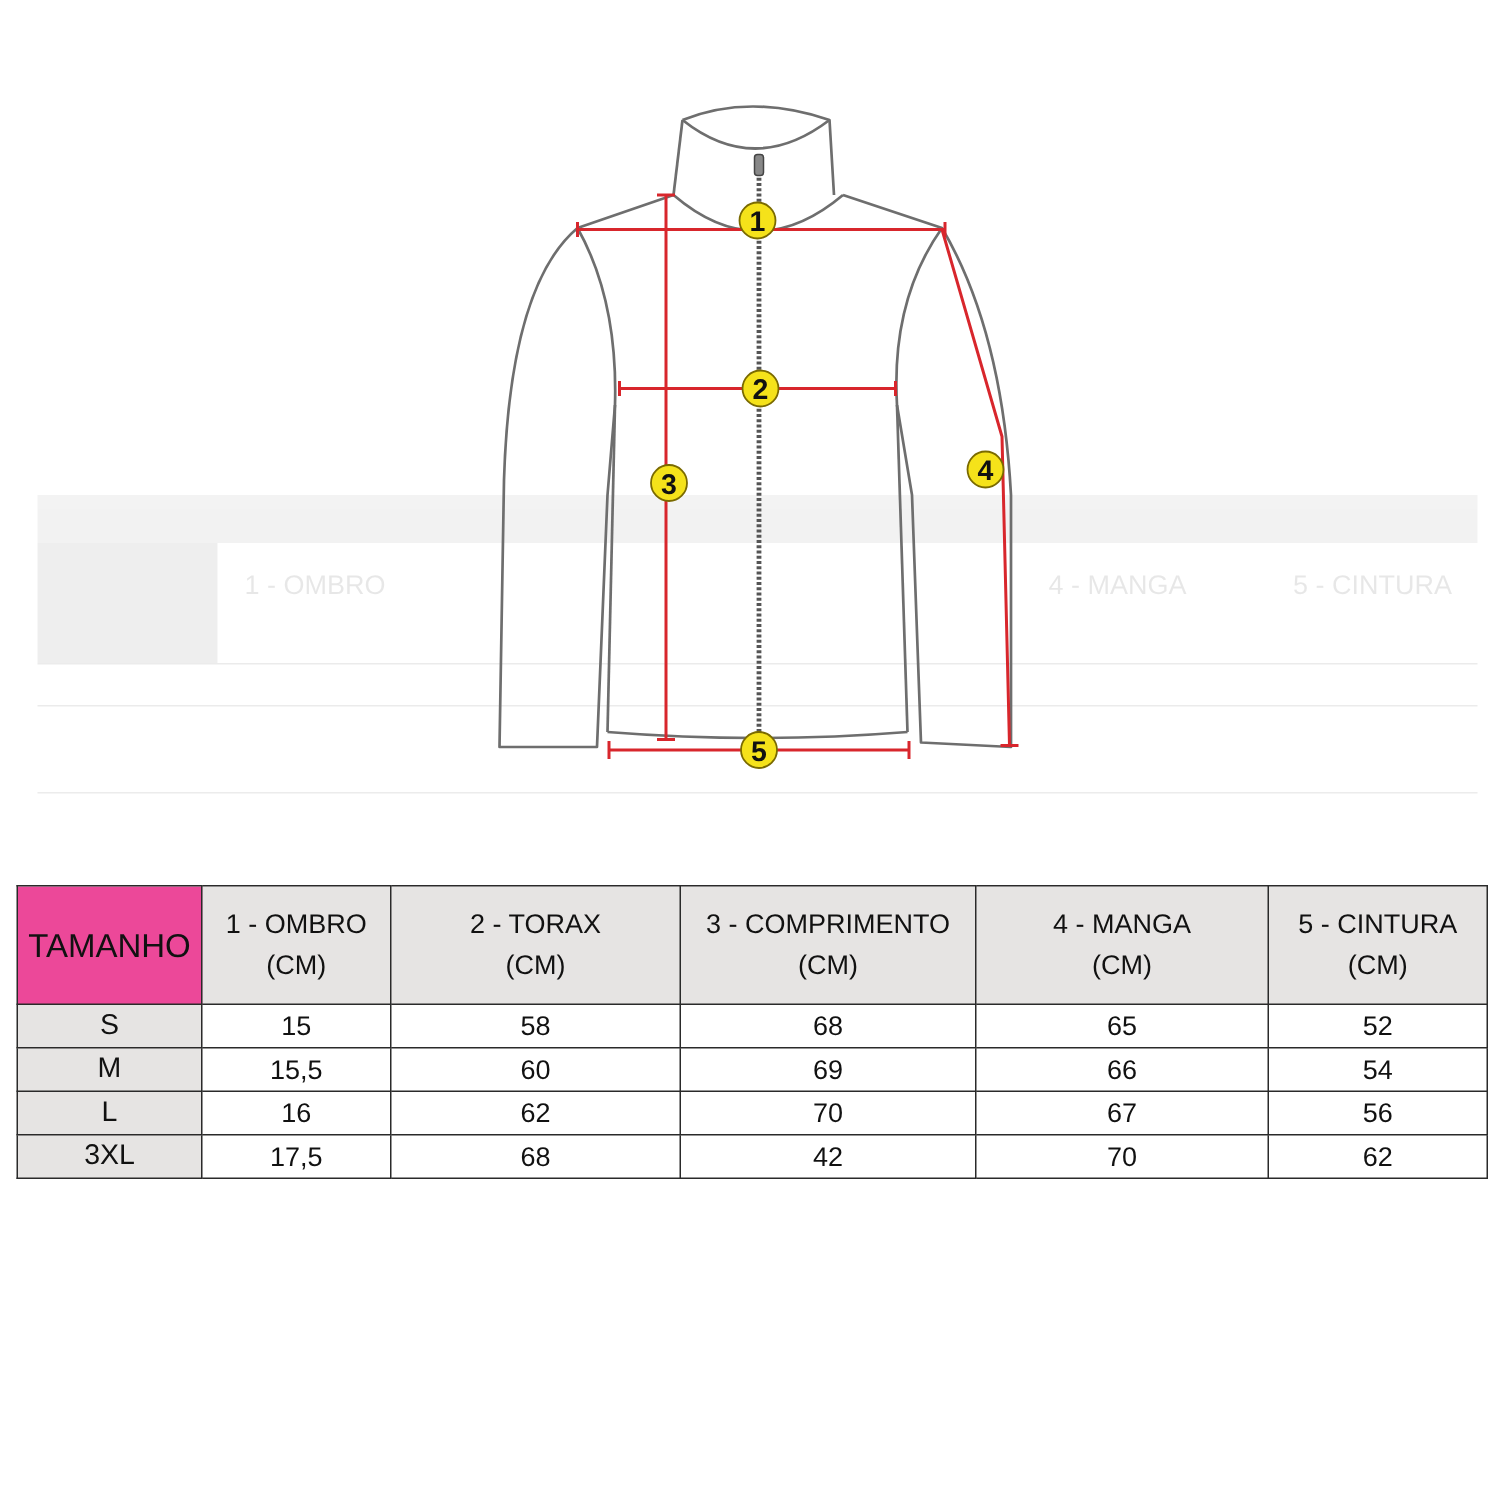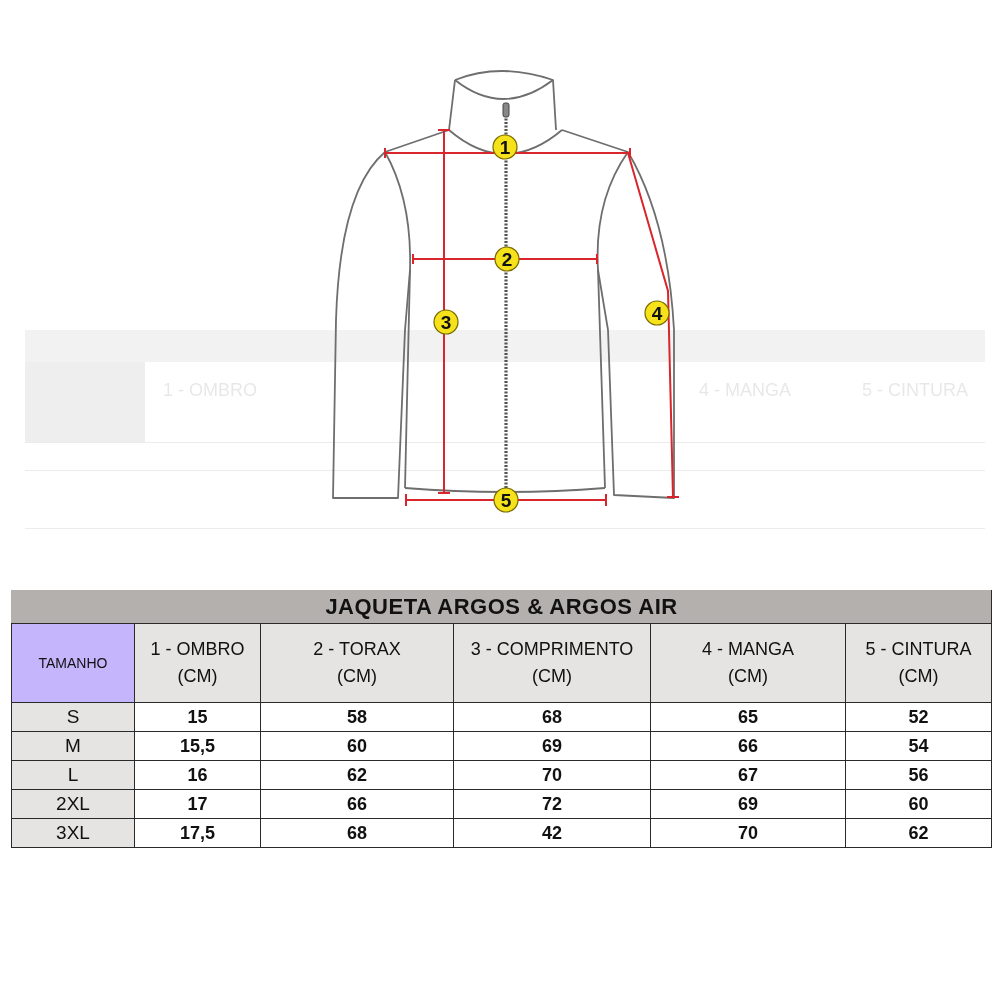--- a/index.html
+++ b/index.html
@@ -7,25 +7,25 @@
   .ghost { position:absolute; left:25px; top:330px; width:960px; height:250px; opacity:0.10; pointer-events:none; }
   .ghost .g-title { position:absolute; left:0; top:0; width:100%; height:32px; background:#888; }
   .ghost .g-head { position:absolute; left:0; top:32px; width:120px; height:80px; background:#666; }
   .ghost .g-line { position:absolute; left:0; width:100%; height:1px; background:#444; }
   .ghost .g-txt { position:absolute; font-size:18px; color:#222; text-align:center; }
   svg.jacket { position:absolute; left:0; top:0; }
   .size-table { position:absolute; left:11px; top:590px; width:980px; border-collapse:collapse; table-layout:fixed; }
   .size-table td, .size-table th { border:1.5px solid #2a2a2a; text-align:center; color:#111; font-weight:normal; padding:0; }
   .size-table .title-cell { background:#b3b0ae; height:32px; font-weight:bold; font-size:22px; letter-spacing:0.5px; border-top:1px solid #b3b0ae; border-left:1px solid #b3b0ae; }
   .size-table .hdr { background:#e6e4e3; height:78px; font-size:18px; line-height:27px; }
-  .size-table .hdr-size { background:#c4b5fd; font-size:14px; }
+  .size-table .hdr-size { background:#ec4899; font-size:22px; }
   .size-table .size-cell { background:#e6e4e3; font-size:19px; }
   .size-table .val { background:#ffffff; font-size:18px; }
   .size-table tr.row td { height:28px; }
-  .size-table tr.row td:not(:first-child) { border-left-width:1.5px;font-weight:bold; }
+  .size-table tr.row td:not(:first-child) { border-left-width:1.5px; }
 </style>
 </head>
 <body>
 
 <div class="ghost">
   <div class="g-title"></div>
   <div class="g-head"></div>
   <div class="g-line" style="top:112px"></div>
   <div class="g-line" style="top:140px"></div>
   <div class="g-line" style="top:198px"></div>
@@ -98,23 +98,20 @@
 <table class="size-table">
   <colgroup>
     <col style="width:123px">
       <col style="width:126px">
       <col style="width:193px">
       <col style="width:197px">
       <col style="width:195px">
       <col style="width:146px">
   </colgroup>
   <tbody>
-      <tr>
-    <td class="title-cell" colspan="6">JAQUETA ARGOS &amp; ARGOS AIR</td>
-  </tr>
   <tr>
     <td class="hdr hdr-size">TAMANHO</td>
     <td class="hdr">
           <div>1 - OMBRO</div>
           <div>(CM)</div>
         </td>
     <td class="hdr">
           <div>2 - TORAX</div>
           <div>(CM)</div>
         </td>
@@ -149,28 +146,20 @@
   </tr>
   <tr class="row">
     <td class="size-cell">L</td>
     <td class="val">16</td>
     <td class="val">62</td>
     <td class="val">70</td>
     <td class="val">67</td>
     <td class="val">56</td>
   </tr>
   <tr class="row">
-    <td class="size-cell">2XL</td>
-    <td class="val">17</td>
-    <td class="val">66</td>
-    <td class="val">72</td>
-    <td class="val">69</td>
-    <td class="val">60</td>
-  </tr>
-  <tr class="row">
     <td class="size-cell">3XL</td>
     <td class="val">17,5</td>
     <td class="val">68</td>
     <td class="val">42</td>
     <td class="val">70</td>
     <td class="val">62</td>
   </tr>
 </tbody>
   </table>
 

